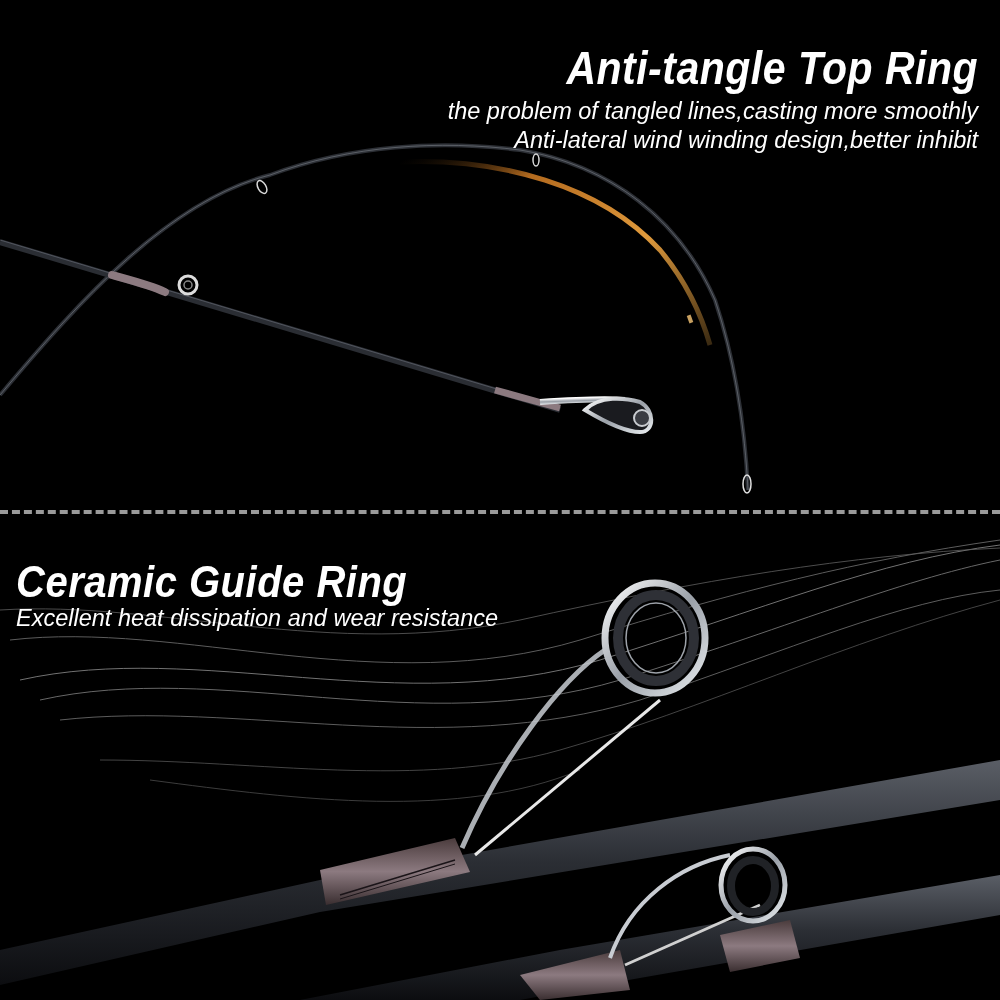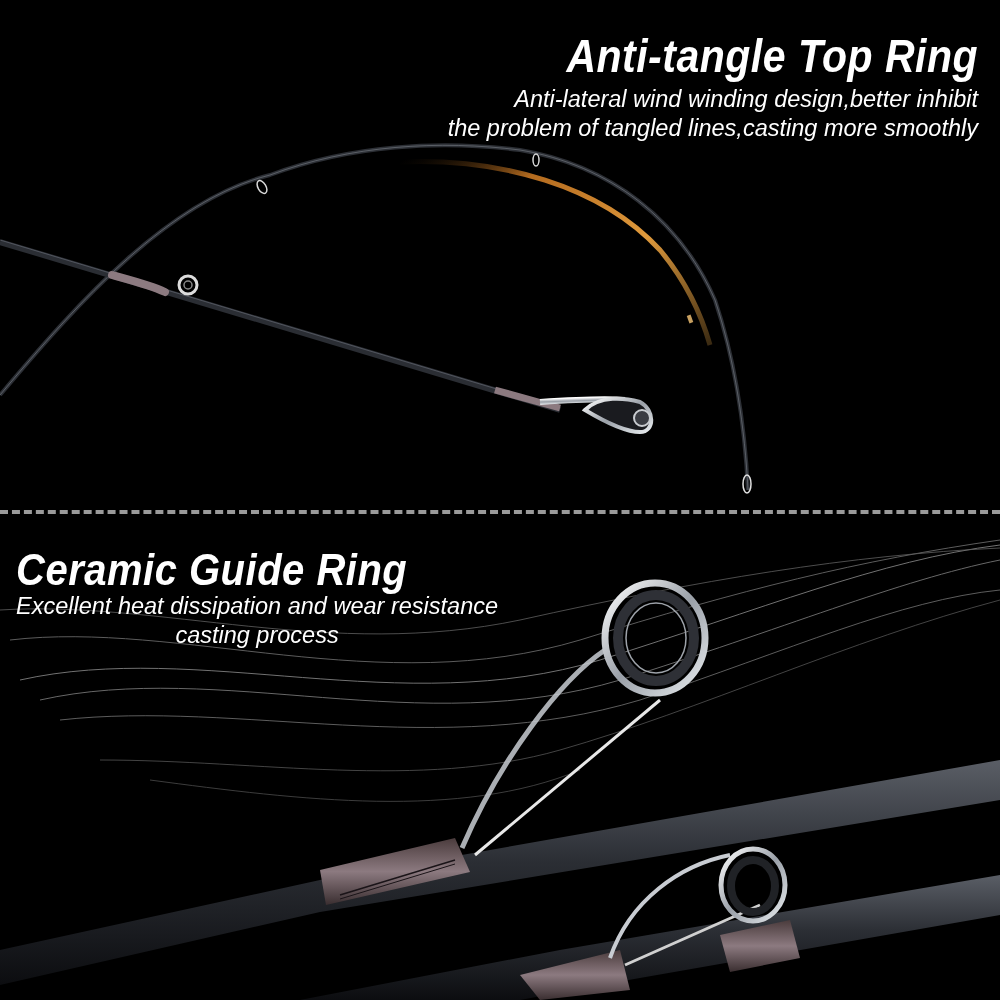--- a/index.html
+++ b/index.html
@@ -1,33 +1,33 @@
 <!DOCTYPE html>
 <html><head>
   <meta charset="utf-8">
   <style>
     html, body { margin: 0; padding: 0; background: #000; }
     body { width: 1000px; height: 1000px; overflow: hidden; position: relative; font-family: "Liberation Sans", sans-serif; }
     .canvas { position: absolute; left: 0; top: 0; width: 1000px; height: 1000px; }
-    .panel { position: absolute; left: 0; width: 1000px; }
+    .panel { position: absolute; left: 0; width: 1000px; margin-top: 12px; }
     .panel-top { top: 0; height: 508px; }
     .panel-bottom { top: 528px; height: 486px; }
     .heading {
       position: absolute; color: #fff; font-weight: 900; font-style: italic;
       font-family: "Liberation Sans", sans-serif; letter-spacing: 0.5px;
       transform: scaleY(1.12); transform-origin: left top; white-space: nowrap;
     }
     .h-top { right: 22px; top: 31px; font-size: 41px; transform-origin: right top; }
     .h-bottom { left: 16px; top: 17px; font-size: 40px; }
     .body-text {
       position: absolute; color: #fff; font-style: italic; font-size: 23.5px;
       line-height: 29px; white-space: nowrap;
     }
     .b-top { right: 22px; top: 85px; text-align: right; }
-    .b-bottom { left: 16px; top: 64px; text-align: center; }
+    .b-bottom { left: 16px; top: 64px; text-align: left; }
     .divider {
       position: absolute; left: 0; top: 510px; width: 1000px; height: 0;
       border-top: 4px dashed #9a9a9a;
     }
     svg { position: absolute; left: 0; top: 0; }
   </style>
 </head>
 <body>
 
 <div class="canvas">
@@ -123,28 +123,27 @@
       <path d="M610,958 C630,900 680,865 730,855" fill="none" stroke="#c8ccd2" stroke-width="4"></path>
       <path d="M625,965 L760,905" fill="none" stroke="#d0d0d0" stroke-width="3"></path>
       <ellipse cx="753" cy="885" rx="32" ry="36" fill="none" stroke="url(#chromeGrad)" stroke-width="5"></ellipse>
       <ellipse cx="753" cy="886" rx="22" ry="26" fill="none" stroke="#202226" stroke-width="8"></ellipse>
     </g>
   </svg>
 
   <div class="panel panel-top">
     <div class="heading h-top">Anti-tangle Top Ring</div>
     <div class="body-text b-top">
+      <div>the problem of tangled lines,casting more smoothly</div>
       <div>Anti-lateral wind winding design,better inhibit</div>
-      <div>the problem of tangled lines,casting more smoothly</div>
     </div>
   </div>
 
   <div class="divider"></div>
 
   <div class="panel panel-bottom">
     <div class="heading h-bottom">Ceramic Guide Ring</div>
     <div class="body-text b-bottom">
       <div>Excellent heat dissipation and wear resistance</div>
-      <div>casting process</div>
     </div>
   </div>
 
 </div>
 
 </body></html>

